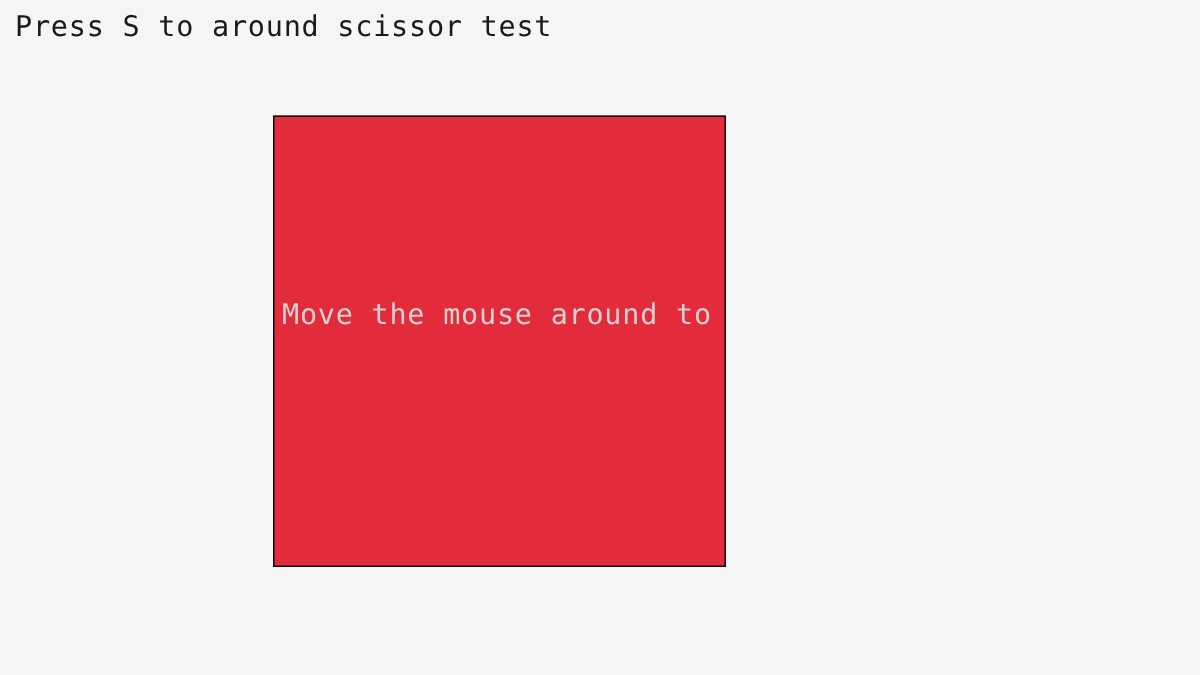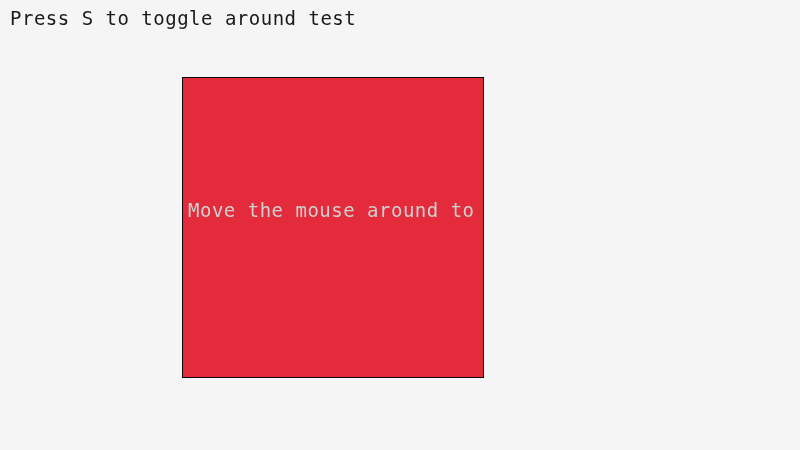--- a/index.html
+++ b/index.html
@@ -57,19 +57,19 @@
     white-space: pre;
     -webkit-font-smoothing: none;
     font-smooth: never;
   }
 </style>
 </head>
 <body>
 
 <div id="canvas-root">
 
-  <div id="header-text">Press S to toggle around test</div>
+  <div id="header-text">Press S to around scissor test</div>
 
   <div id="scissor-rect">
     <div id="scissor-text">Move the mouse around to r</div>
   </div>
 
 </div>
 
 </body></html>

